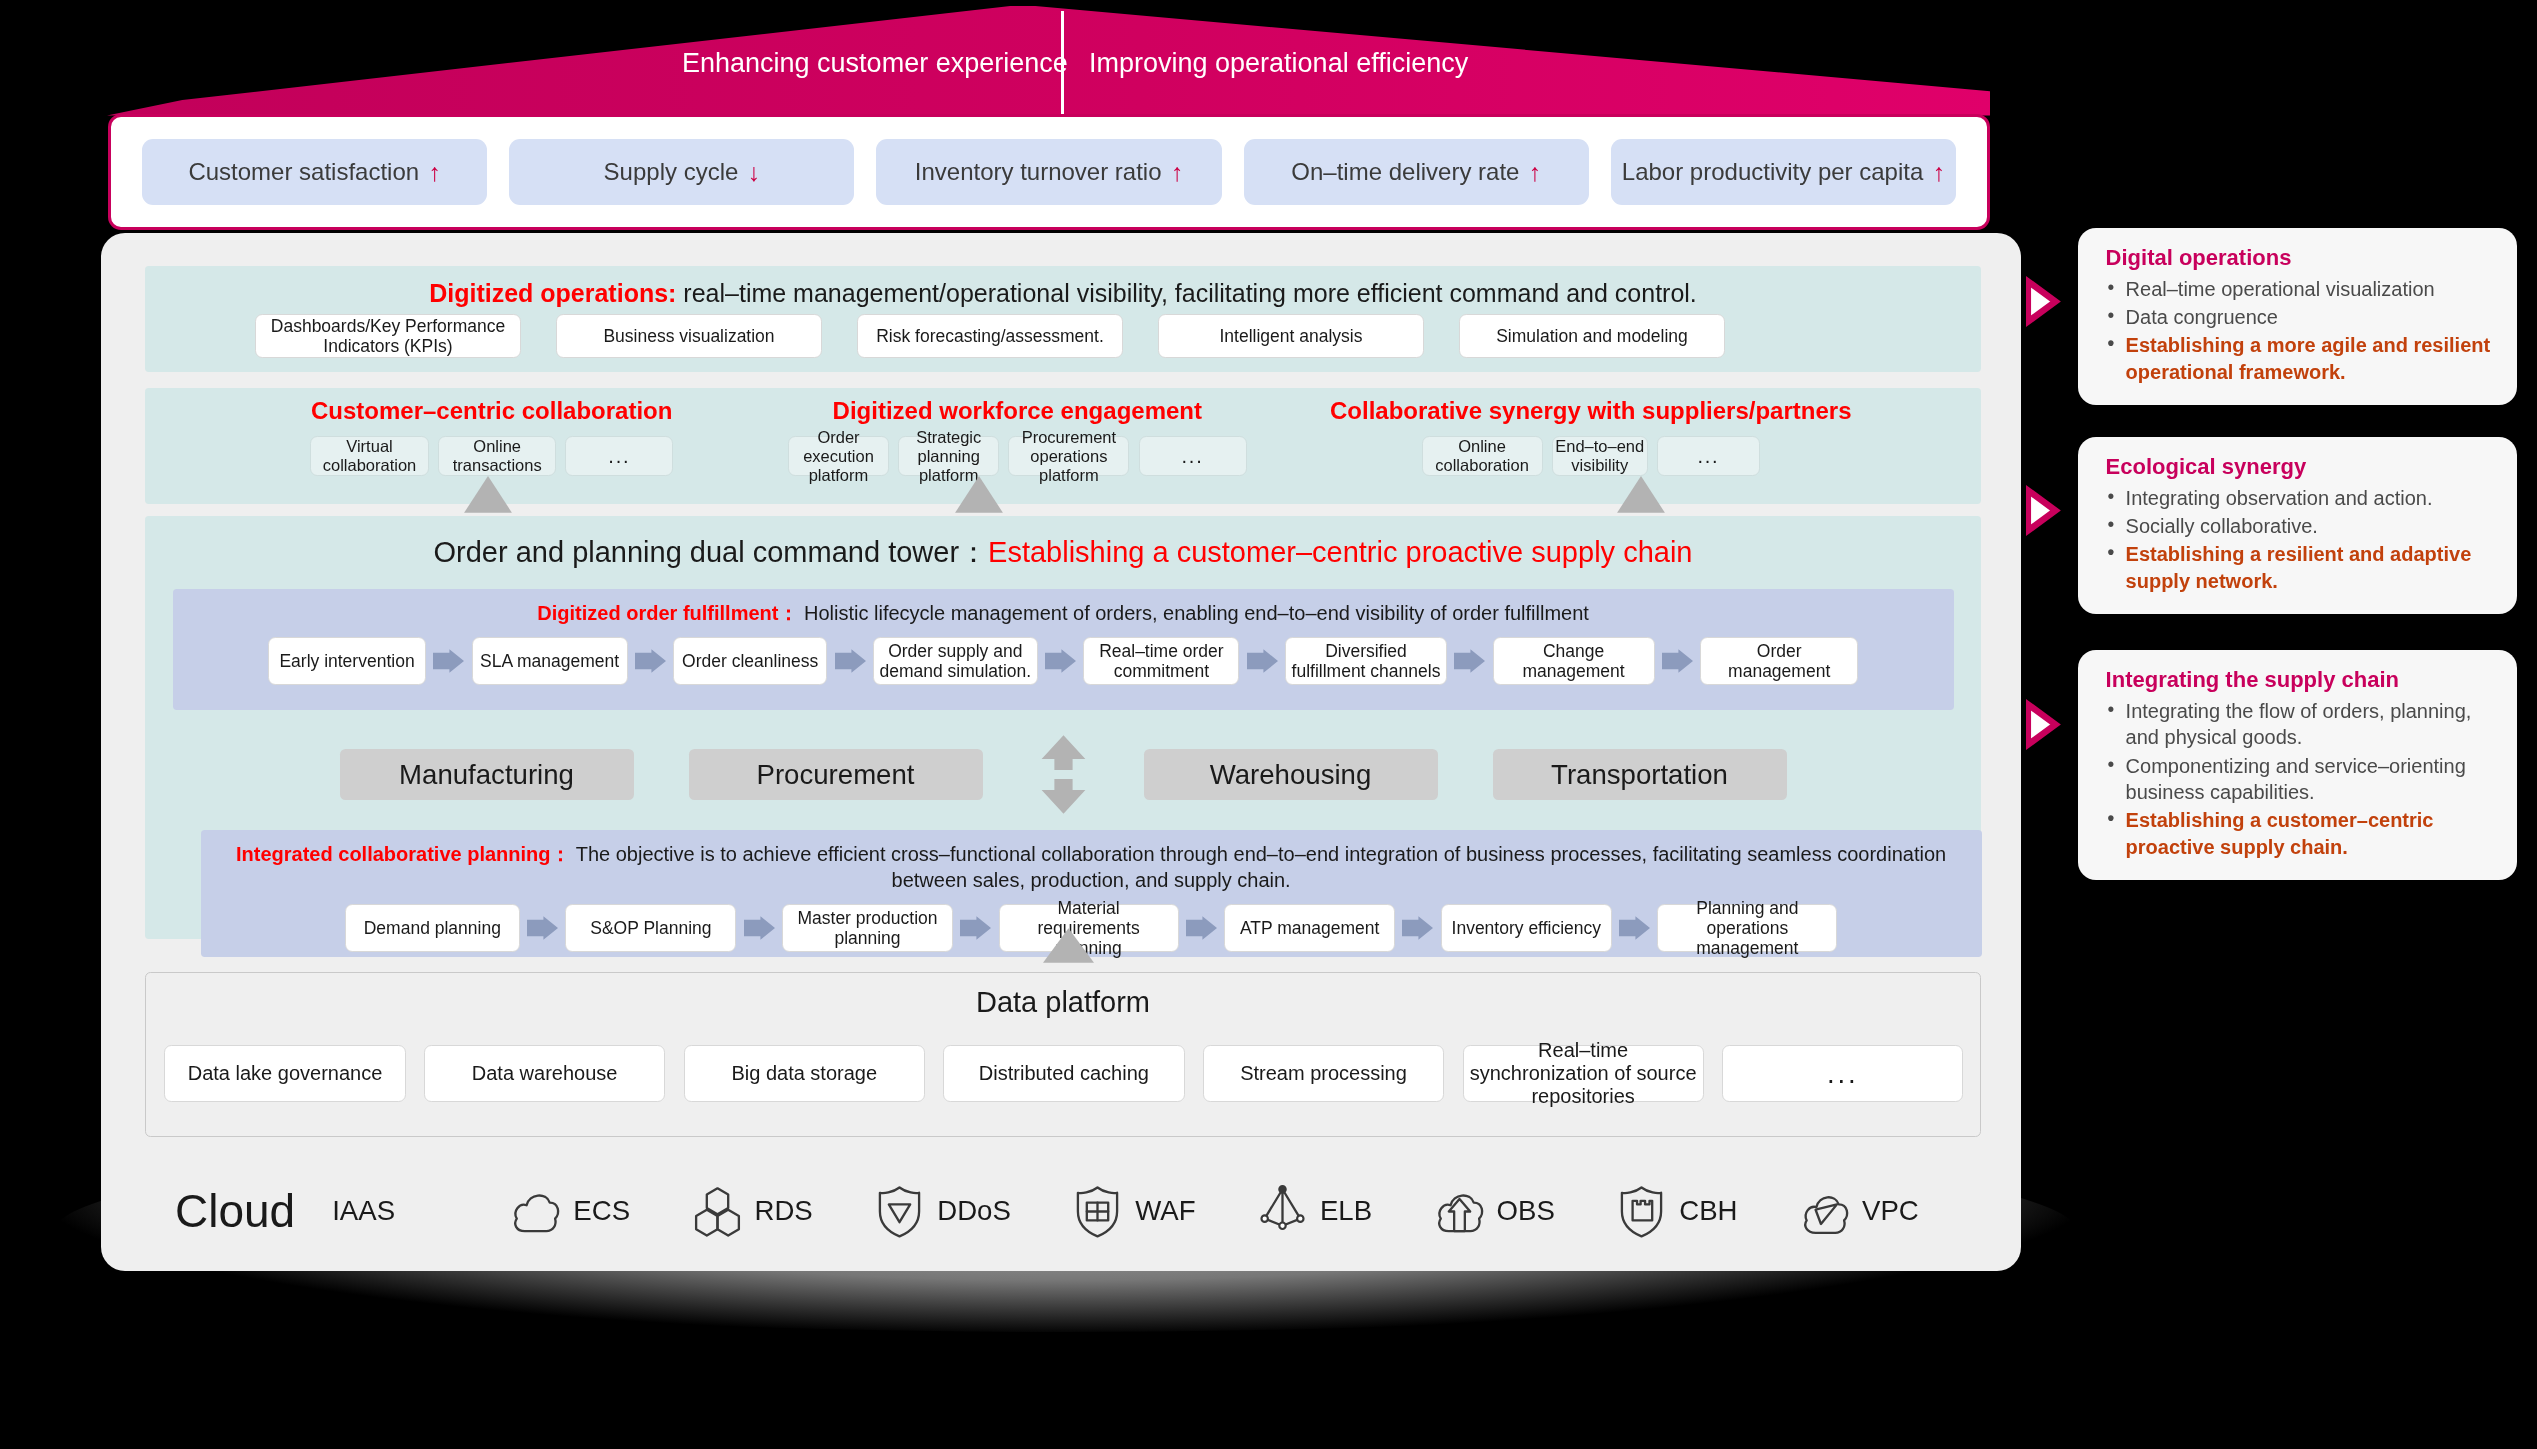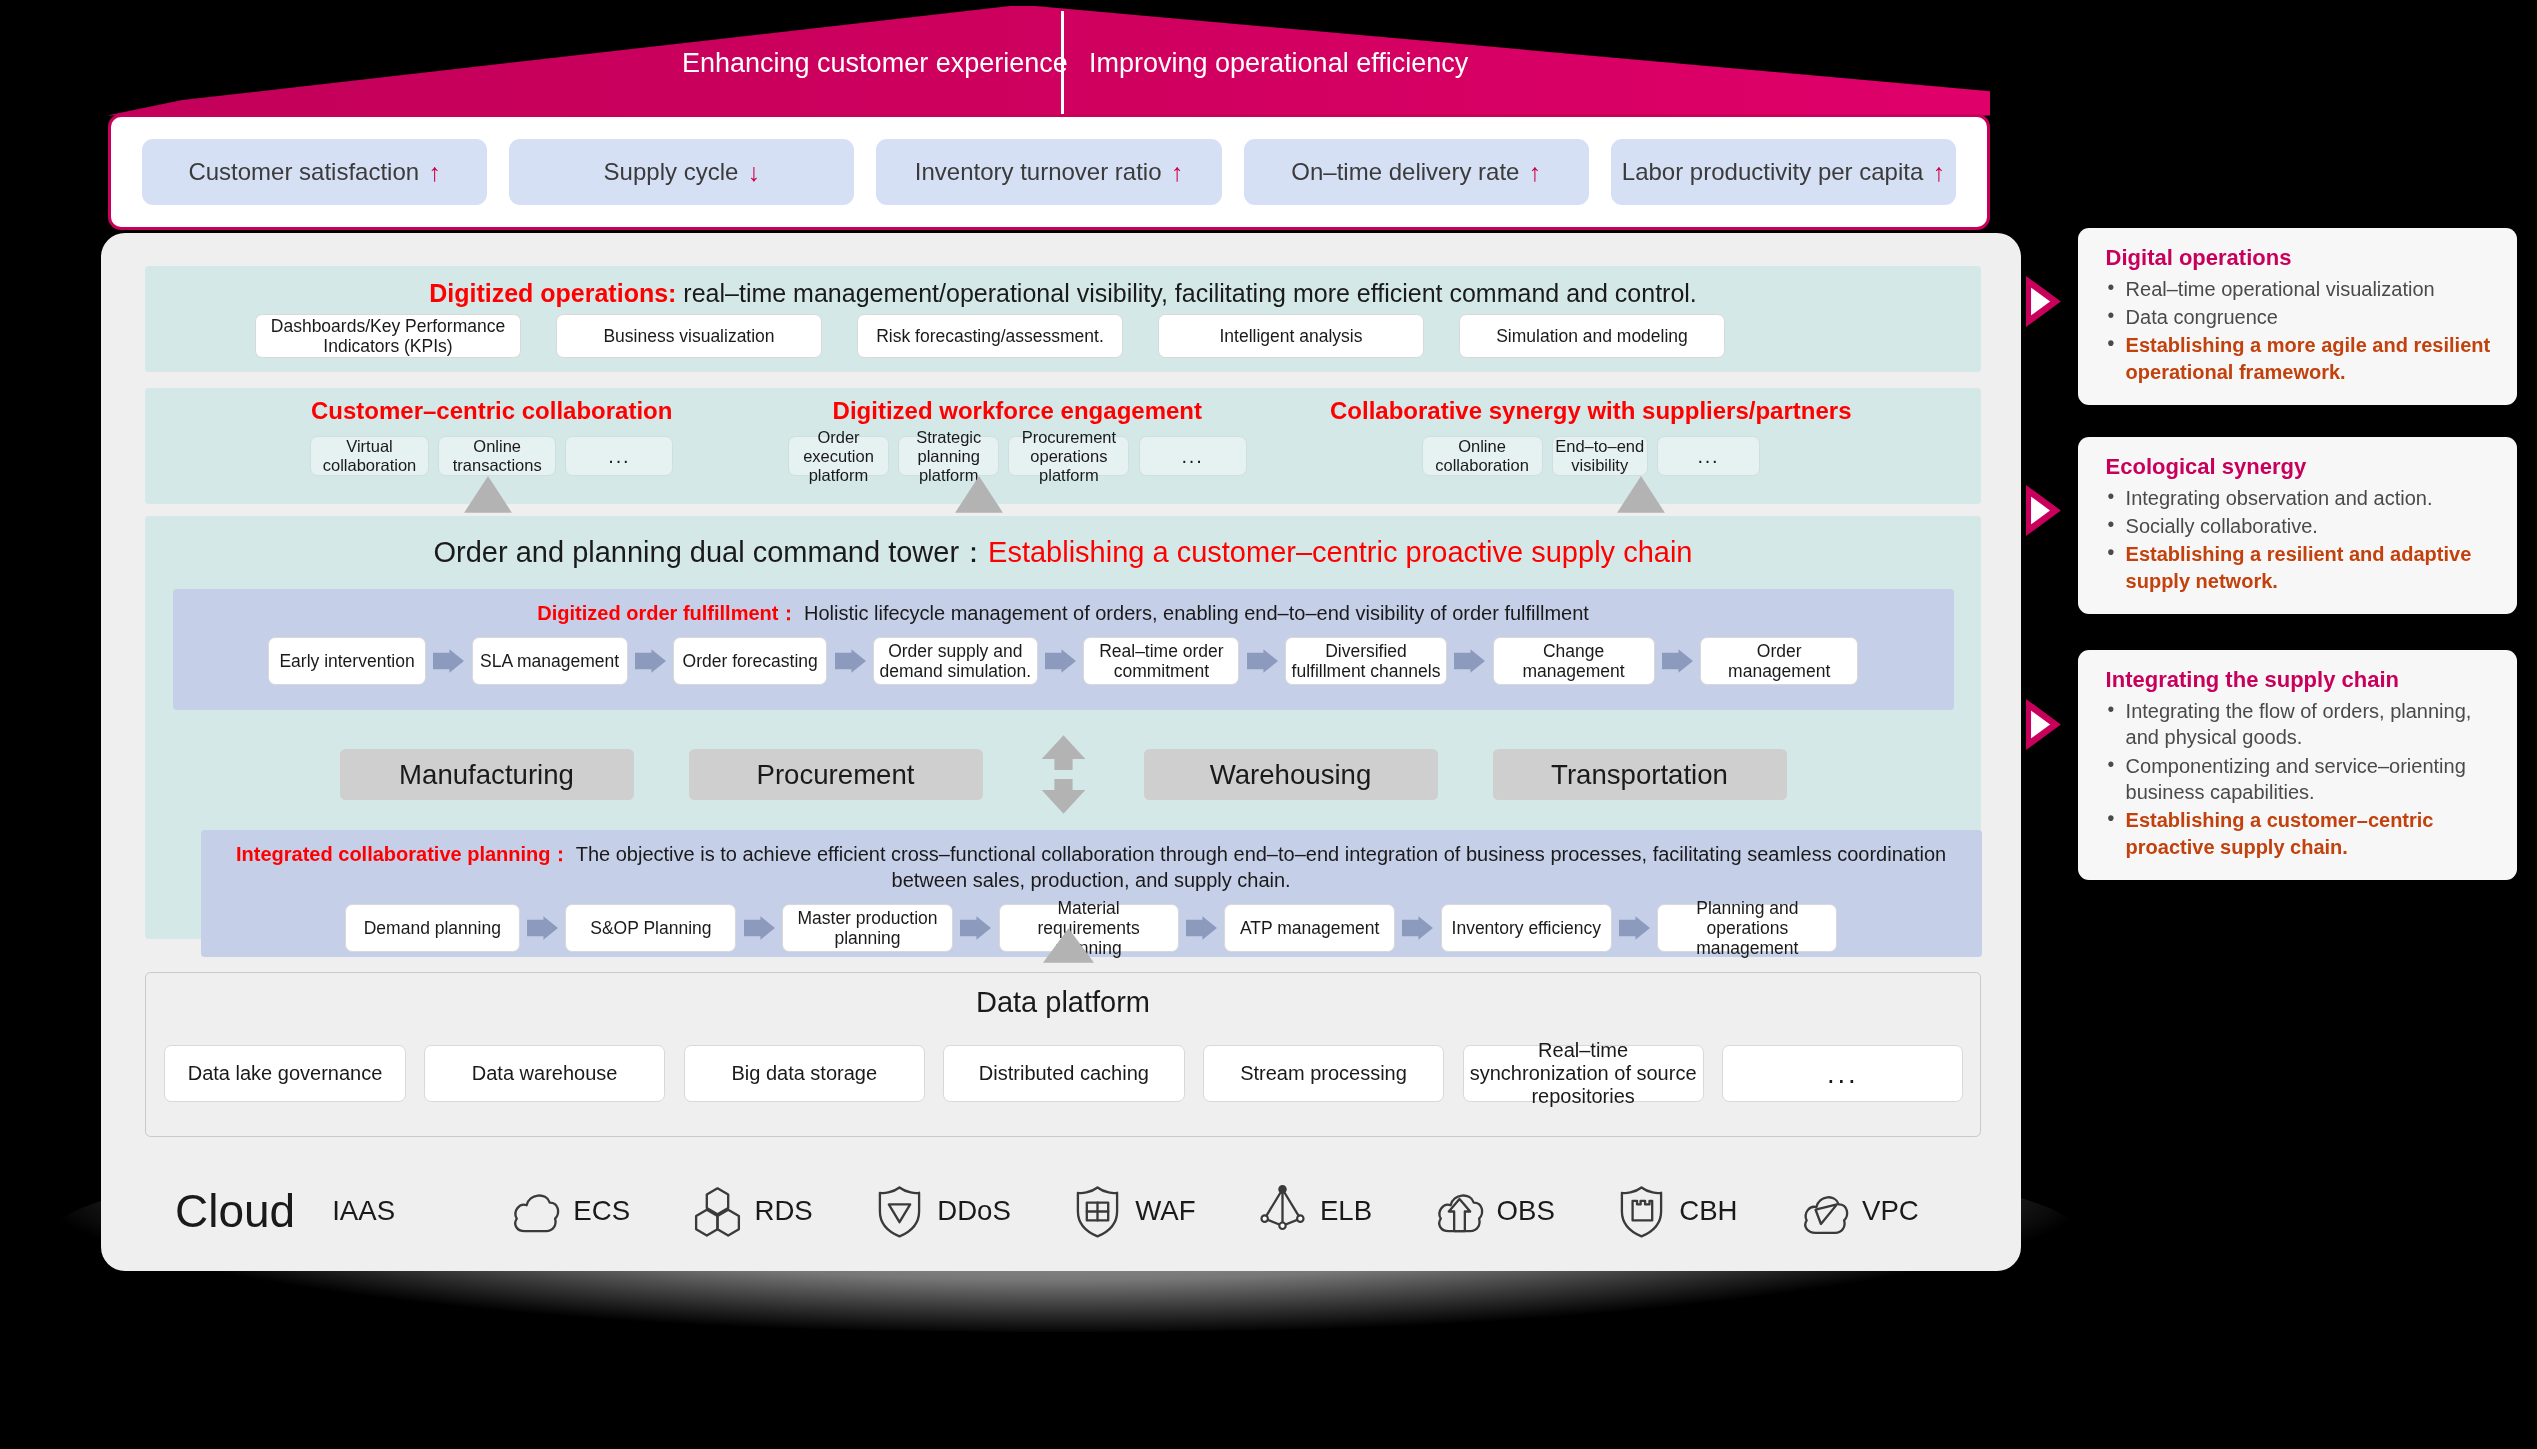--- a/index.html
+++ b/index.html
@@ -126,21 +126,21 @@
   .cloud-row { position: absolute; left: 175px; top: 1156px; width: 1773px; height: 110px; display: flex; align-items: center; }
   .cloud-word { font-size: 46px; color: #1a1a1a; }
   .iaas-word { font-size: 27.6px; color: #1a1a1a; margin-left: 37px; }
   .cloud-icons { display: flex; flex: 1; justify-content: space-around; margin-left: 83px; }
   .cloud-item { display: flex; flex-direction: row; align-items: center; gap: 9px; }
   .cloud-item .lbl { font-size: 27.6px; color: #1a1a1a; }
 
   
   .callout {
     position: absolute; left: 2078px; width: 439px;
-    background: #f7f7f7; border-radius: 11px; padding: 16.5px 20px 18.4px 27.6px;
+    background: #f7f7f7; border-radius: 18px; padding: 16.5px 20px 18.4px 27.6px;
   }
   #co0 { top: 228px; }
   #co1 { top: 437px; }
   #co2 { top: 650px; }
   .co-title { color: #c8005c; font-size: 22px; font-weight: bold; margin-bottom: 5.5px; }
   .co-list { list-style: none; }
   .co-list li {
     position: relative; padding-left: 20px; color: #4a4a4a;
     font-size: 20px; line-height: 1.32; margin-bottom: 1.8px;
   }
@@ -239,21 +239,21 @@
       <div class="lav-title" id="ofTitle"><span class="hl">Digitized order fulfillment：</span><span> Holistic lifecycle management of orders, enabling end–to–end visibility of order fulfillment</span></div>
       <div class="chain" id="ofChain">
           <div class="wbox" style="width: 158px;">Early intervention</div>
           <svg viewBox="0 0 34 26" class="chev">
             <path d="M0 4 h18 V0 L34 13 L18 26 v-4 H0 Z" fill="#8c9bbd"></path>
           </svg>
           <div class="wbox" style="width: 156px;">SLA management</div>
           <svg viewBox="0 0 34 26" class="chev">
             <path d="M0 4 h18 V0 L34 13 L18 26 v-4 H0 Z" fill="#8c9bbd"></path>
           </svg>
-          <div class="wbox" style="width: 154px;">Order forecasting</div>
+          <div class="wbox" style="width: 154px;">Order cleanliness</div>
           <svg viewBox="0 0 34 26" class="chev">
             <path d="M0 4 h18 V0 L34 13 L18 26 v-4 H0 Z" fill="#8c9bbd"></path>
           </svg>
           <div class="wbox" style="width: 165px;">Order supply and demand simulation.</div>
           <svg viewBox="0 0 34 26" class="chev">
             <path d="M0 4 h18 V0 L34 13 L18 26 v-4 H0 Z" fill="#8c9bbd"></path>
           </svg>
           <div class="wbox" style="width: 156px;">Real–time order commitment</div>
           <svg viewBox="0 0 34 26" class="chev">
             <path d="M0 4 h18 V0 L34 13 L18 26 v-4 H0 Z" fill="#8c9bbd"></path>

